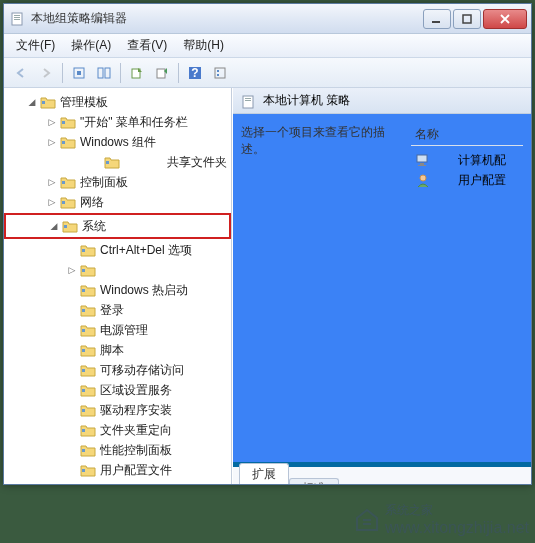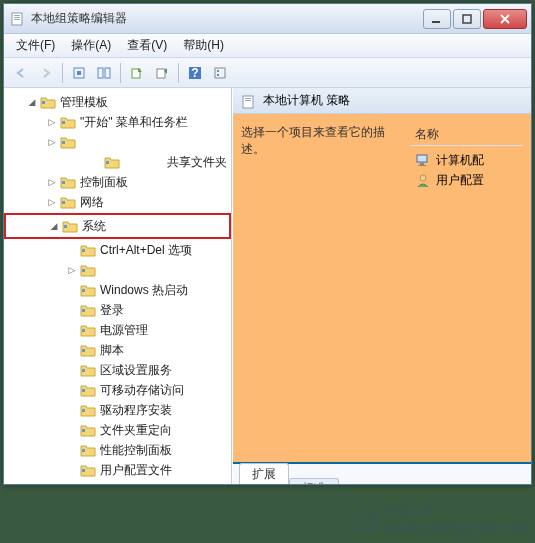--- a/index.html
+++ b/index.html
@@ -18,30 +18,30 @@
 .tool-btn.disabled { opacity: 0.4; cursor: default; }
 .tool-sep { width: 1px; height: 20px; background: #b8c4d6; margin: 0 2px; }
 .content { flex: 1; display: flex; overflow: hidden; }
 .tree-panel { width: 228px; border-right: 1px solid #c4cedd; overflow: auto; padding: 4px 0; background: #fff; }
 .tree-item { display: flex; align-items: center; height: 20px; padding-right: 4px; cursor: pointer; white-space: nowrap; }
 .expander { width: 12px; height: 12px; margin-right: 2px; display: flex; align-items: center; justify-content: center; font-size: 9px; color: #666; cursor: pointer; }
 .expander.blank { visibility: hidden; }
 .folder-icon { width: 16px; height: 14px; margin-right: 4px; }
 .tree-label { color: #222; }
 .highlight-box { border: 2px solid #d02020; padding: 1px 0; margin: 1px 0; }
-.right-panel { flex: 1; display: flex; flex-direction: column; background: #fdba74; border-left:1px solid #fff; }
+.right-panel { flex: 1; display: flex; flex-direction: column; background: #3b82f6; border-left:1px solid #fff; }
 .right-header { height: 26px; background: linear-gradient(to bottom,#eaf0f9,#d8e3f2); display: flex; align-items: center; padding: 0 8px; border-bottom: 1px solid #c2cfdf; }
 .right-header .folder-icon { margin-right: 6px; }
 .right-body { flex: 1; display: flex; padding: 10px 8px; }
 .desc-col { width: 170px; padding-right: 8px; color: #333; }
 .list-col { flex: 1; }
 .list-header { font-size: 12px; color: #333; padding: 2px 4px; border-bottom: 1px solid #d8e0ec; margin-bottom: 4px; }
-.list-item { display: flex; align-items: center; height: 20px; padding: 0 4px; cursor: pointer; }
+.list-item { display: flex; align-items: center; height: 20px; padding: 0 4px; cursor: pointer; gap: 22px; }
 .item-icon { width: 16px; height: 16px; margin-right: 5px; }
-.tabs-row { height: 22px; display: flex; align-items: flex-end; padding-left: 6px; border-top: 2px solid #0369a1; background: #f6f8fc; }
+.tabs-row { height: 22px; display: flex; align-items: flex-end; padding-left: 6px; border-top: 5px solid #0369a1; background: #f6f8fc; }
 .tab { padding: 2px 12px; border: 1px solid #b8c4d6; border-bottom: none; background: #fff; margin-right: 0; font-size: 12px; color: #333; cursor: pointer; border-top-left-radius: 3px; border-top-right-radius: 3px; position: relative; top: 1px; }
 .tab.inactive { background: #e8eef6; color: #666; top: 14px; padding: 1px 12px; }
 .watermark { position: fixed; right: 6px; bottom: 6px; color: rgba(60,80,110,0.6); font-size: 20px; display: flex; align-items: center; gap: 4px; pointer-events: none; }
 .watermark .wm-sub { font-size: 16px; display: block; color: rgba(60,80,110,0.5); }
 svg { display: block; }
 </style>
 </head>
 <body>
 
 <div class="window">
@@ -161,20 +161,21 @@
             <span class="tree-label">"开始" 菜单和任务栏</span>
           </div>
           <div class="tree-item" style="padding-left: 42px;">
             <span class="expander">▷</span>
             <span class="folder-icon">
               <svg width="16" height="14">
                 <path d="M1 3 L6 3 L7 5 L15 5 L15 13 L1 13 Z" fill="#f5d77a" stroke="#c8a840"></path>
                 <rect x="2" y="6" width="3" height="3" fill="#6a9acc"></rect>
               </svg>
             </span>
+            <span class="tree-label">Windows 组件</span>
           </div>
           <div class="tree-item" style="padding-left: 42px; justify-content: space-between;">
             <span class="expander blank"></span>
             <span class="folder-icon">
               <svg width="16" height="14">
                 <path d="M1 3 L6 3 L7 5 L15 5 L15 13 L1 13 Z" fill="#f5d77a" stroke="#c8a840"></path>
                 <rect x="2" y="6" width="3" height="3" fill="#6a9acc"></rect>
               </svg>
             </span>
             <span class="tree-label">共享文件夹</span>
@@ -275,31 +276,31 @@
             <span class="tree-label">脚本</span>
           </div>
           <div class="tree-item" style="padding-left: 62px;">
             <span class="expander blank"></span>
             <span class="folder-icon">
               <svg width="16" height="14">
                 <path d="M1 3 L6 3 L7 5 L15 5 L15 13 L1 13 Z" fill="#f5d77a" stroke="#c8a840"></path>
                 <rect x="2" y="6" width="3" height="3" fill="#6a9acc"></rect>
               </svg>
             </span>
+            <span class="tree-label">可移动存储访问</span>
+          </div>
+          <div class="tree-item" style="padding-left: 62px;">
+            <span class="expander blank"></span>
+            <span class="folder-icon">
+              <svg width="16" height="14">
+                <path d="M1 3 L6 3 L7 5 L15 5 L15 13 L1 13 Z" fill="#f5d77a" stroke="#c8a840"></path>
+                <rect x="2" y="6" width="3" height="3" fill="#6a9acc"></rect>
+              </svg>
+            </span>
             <span class="tree-label">区域设置服务</span>
-          </div>
-          <div class="tree-item" style="padding-left: 62px;">
-            <span class="expander blank"></span>
-            <span class="folder-icon">
-              <svg width="16" height="14">
-                <path d="M1 3 L6 3 L7 5 L15 5 L15 13 L1 13 Z" fill="#f5d77a" stroke="#c8a840"></path>
-                <rect x="2" y="6" width="3" height="3" fill="#6a9acc"></rect>
-              </svg>
-            </span>
-            <span class="tree-label">可移动存储访问</span>
           </div>
           <div class="tree-item" style="padding-left: 62px;">
             <span class="expander blank"></span>
             <span class="folder-icon">
               <svg width="16" height="14">
                 <path d="M1 3 L6 3 L7 5 L15 5 L15 13 L1 13 Z" fill="#f5d77a" stroke="#c8a840"></path>
                 <rect x="2" y="6" width="3" height="3" fill="#6a9acc"></rect>
               </svg>
             </span>
             <span class="tree-label">驱动程序安装</span>

